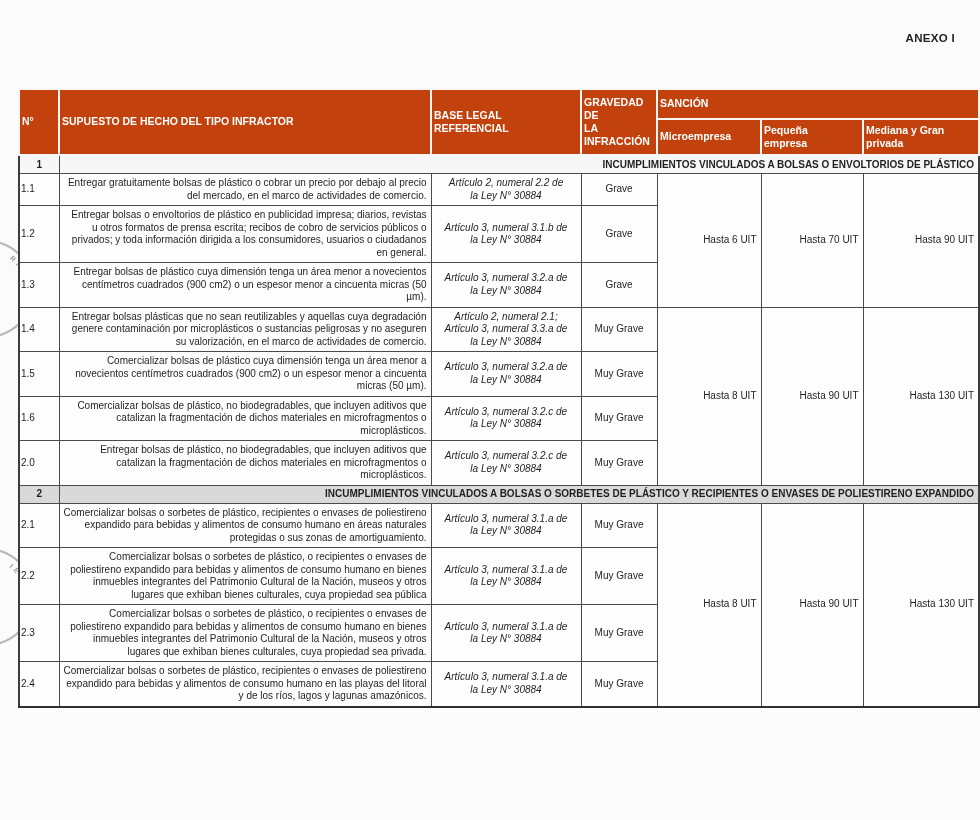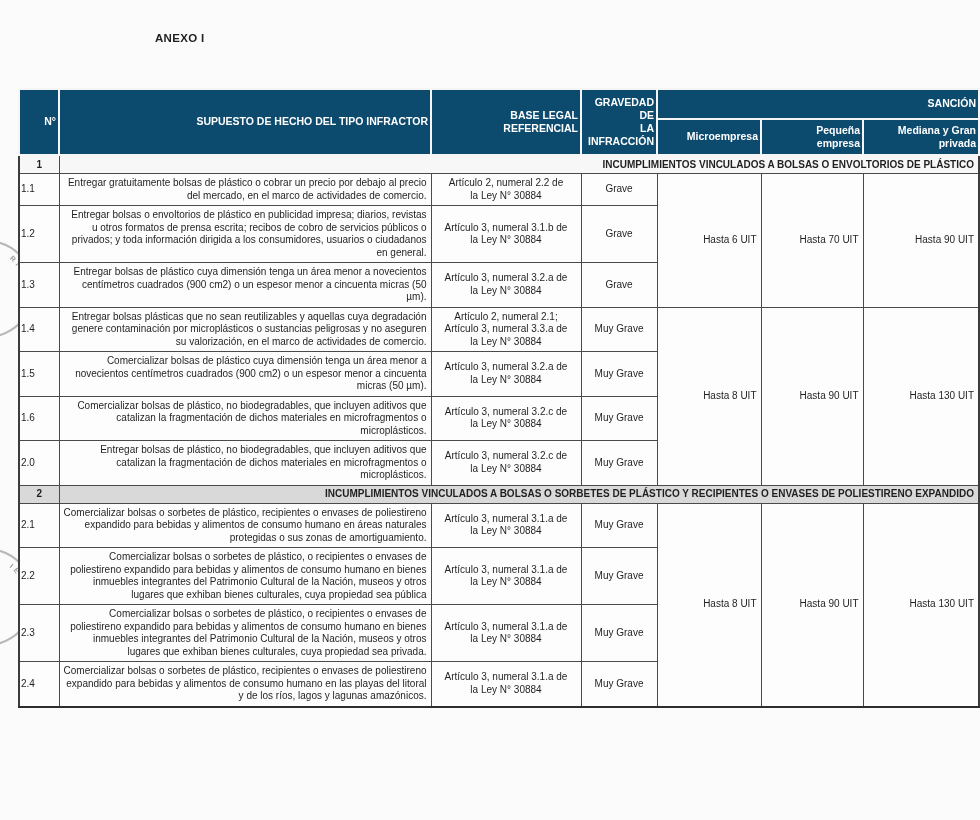--- a/index.html
+++ b/index.html
@@ -8,59 +8,59 @@
     background:#fbfbfb;
     font-family:"Liberation Sans","DejaVu Sans",sans-serif;
     color:#1f1f1f;
     position:relative;
     overflow:hidden;
   }
   .page{position:relative;width:980px;height:820px;}
 
   .titles{
     position:absolute;top:30px;left:155px;width:800px;
-    text-align:left;line-height:1.45;
+    text-align:right;line-height:1.45;
   }
   .title-line{font-weight:bold;font-size:11.5px;letter-spacing:.3px;color:#222;}
 
   table.main{
     position:absolute;top:88px;left:18px;width:960px;
     border-collapse:collapse;table-layout:fixed;
     border-left:2px solid #3c3c3c;
     border-right:2px solid #3c3c3c;
     border-bottom:2px solid #2e2e2e;
     background:#fdfdfd;
   }
   col.c-num{width:40px;}
   col.c-sup{width:372px;}
   col.c-base{width:150px;}
   col.c-grav{width:76px;}
   col.c-micro{width:104px;}
   col.c-peq{width:102px;}
   col.c-med{width:116px;}
 
   th{
-    background:#0c4a6e;color:#ffffff;
+    background:#c2410c;color:#ffffff;
     border:2px solid #f6f6f6;
     font-size:10.5px;font-weight:bold;
-    padding:2px 2px;text-align:right;vertical-align:middle;
+    padding:2px 2px;text-align:left;vertical-align:middle;
     white-space:pre-line;line-height:1.25;
   }
   tr.h1 th{height:24px;}
   tr.h2 th{height:30px;}
 
   td{
     border:1px solid #4a4a4a;
     font-size:10px;line-height:1.25;
     padding:3px 4px;vertical-align:middle;
     background:#fdfdfd;
   }
   td.num-cell{padding:2px 1px;}
   td.supuesto-cell{text-align:right;}
-  td.base-cell{text-align:center;padding:2px 12px;}
+  td.base-cell{text-align:center;padding:2px 12px;font-style:italic;}
   td.gravedad-cell{text-align:center;}
   td.sanction-cell{text-align:right;}
 
   tr.section-row td{
     font-weight:bold;height:15px;padding:1px 4px;line-height:1.2;text-align:right;
   }
   tr.section-row td.num-cell{text-align:center;}
   tr.sec-0 td{background:#f7f7f7;}
   tr.sec-1 td{background:#d9d9d9;}
 

